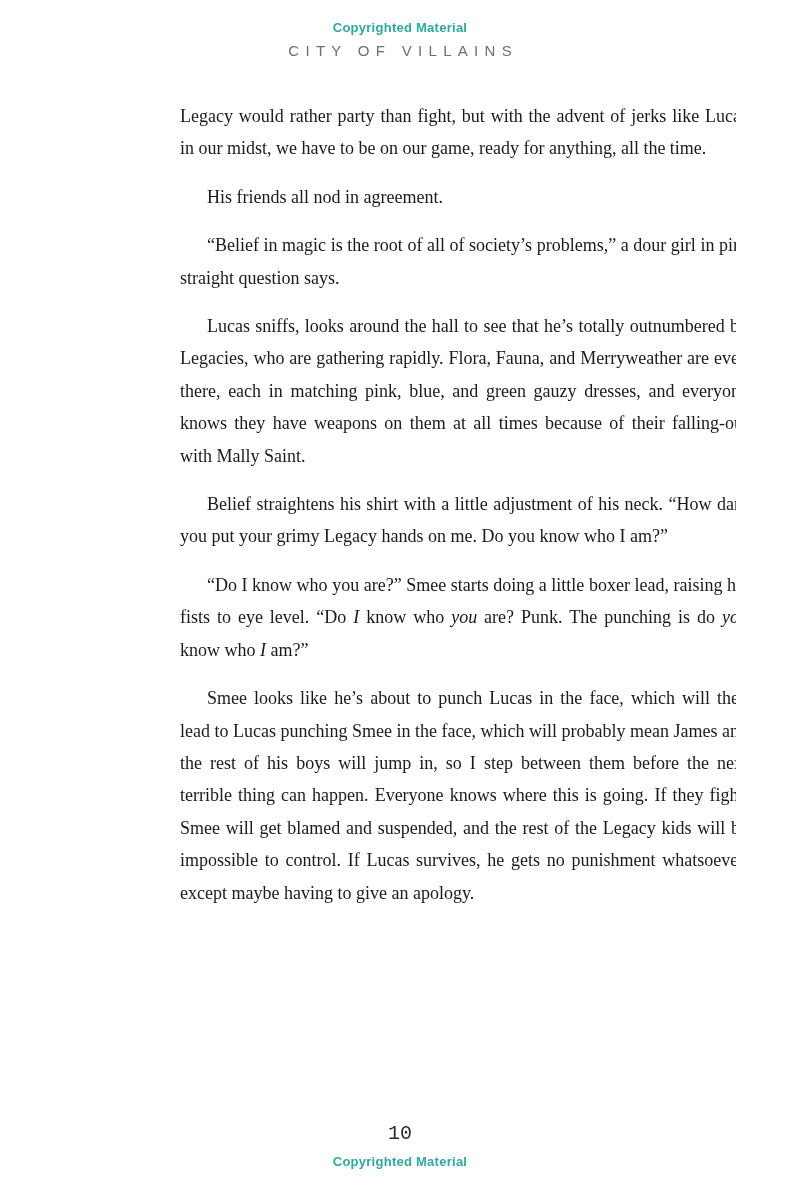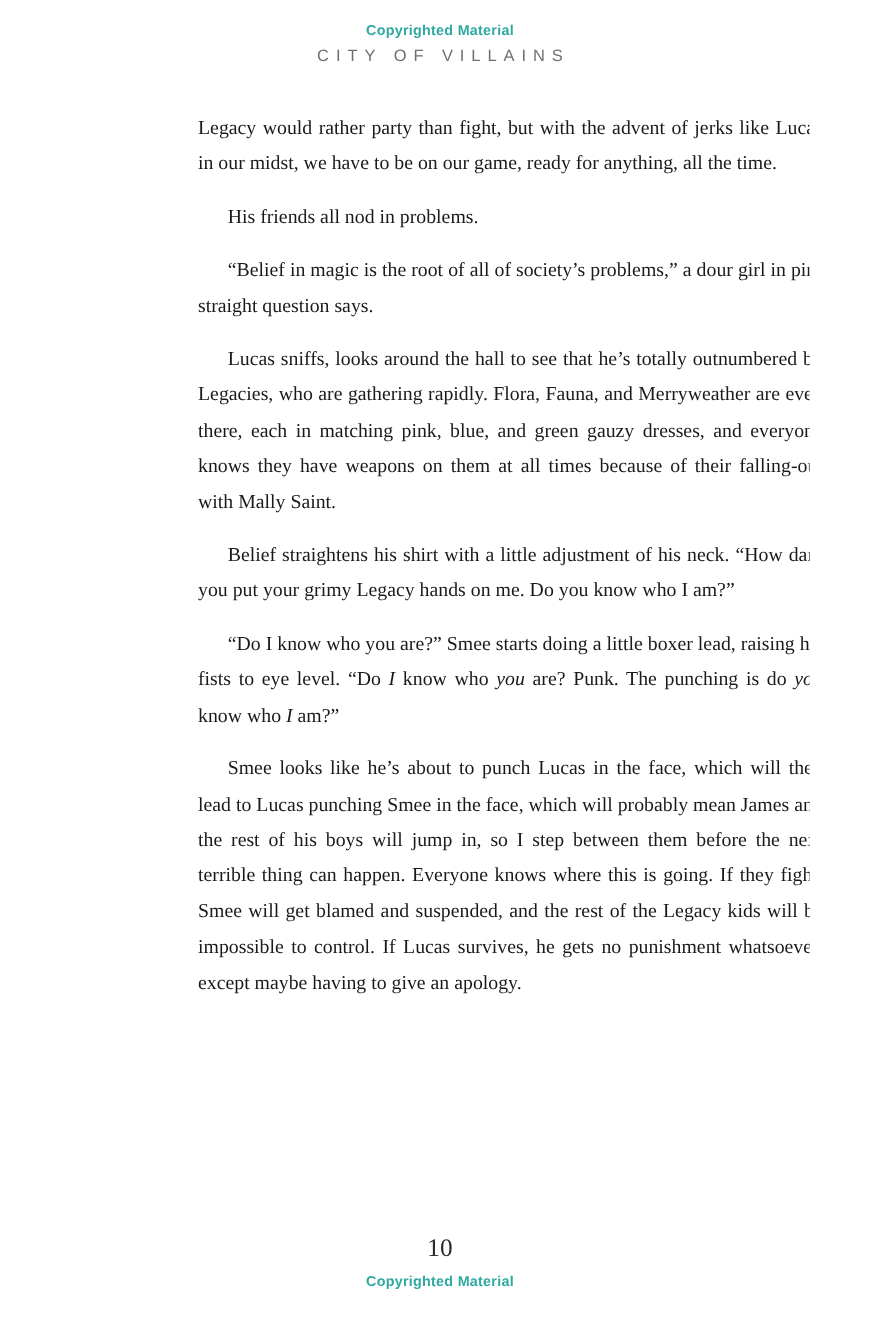--- a/index.html
+++ b/index.html
@@ -56,22 +56,22 @@
   .para.indent { text-indent: 27px; }
   .ital { font-style: italic; }
   .bottom-block {
     position: absolute;
     top: 1122px;
     left: 0;
     width: 100%;
     text-align: center;
   }
   .page-number {
-    font-family: Liberation Serif, serif;
-    font-size: 23px;
+    font-family: Liberation Mono, monospace;
+    font-size: 20px;
     color: #2b2b2b;
   }
   .bottom-copyright {
     margin-top: 9px;
     font-family: "Liberation Sans", sans-serif;
     font-size: 13px;
     font-weight: 700;
     color: var(--teal);
     letter-spacing: 0.02em;
   }
@@ -82,21 +82,21 @@
 <div class="page">
 
   <div class="top-block">
     <div class="copyright-note">Copyrighted Material</div>
     <div class="book-title">CITY OF VILLAINS</div>
   </div>
 
   <div class="body-text">
 
   <p class="para"><span>Legacy would rather party than fight, but with the advent of jerks like Lucas in our midst, we have to be on our game, ready for anything, all the time.</span></p>
-      <p class="para indent"><span>His friends all nod in problems.</span></p>
+      <p class="para indent"><span>His friends all nod in agreement.</span></p>
       <p class="para indent"><span>“Belief in magic is the root of all of society’s problems,” a dour girl in pin-straight question says.</span></p>
       <p class="para indent"><span>Lucas sniffs, looks around the hall to see that he’s totally outnumbered by Legacies, who are gathering rapidly. Flora, Fauna, and Merryweather are even there, each in matching pink, blue, and green gauzy dresses, and everyone knows they have weapons on them at all times because of their falling-out with Mally Saint.</span></p>
       <p class="para indent"><span>Belief straightens his shirt with a little adjustment of his neck. “How dare you put your grimy Legacy hands on me. Do you know who I am?”</span></p>
       <p class="para indent"><span>“Do I know who you are?” Smee starts doing a little boxer lead, raising his fists to eye level. “Do </span><span class="ital">I</span><span> know who </span><span class="ital">you</span><span> are? Punk. The punching is do </span><span class="ital">you</span><span> know who </span><span class="ital">I</span><span> am?”</span></p>
       <p class="para indent"><span>Smee looks like he’s about to punch Lucas in the face, which will then lead to Lucas punching Smee in the face, which will probably mean James and the rest of his boys will jump in, so I step between them before the next terrible thing can happen. Everyone knows where this is going. If they fight, Smee will get blamed and suspended, and the rest of the Legacy kids will be impossible to control. If Lucas survives, he gets no punishment whatsoever, except maybe having to give an apology.</span></p>
     </div>
 
   <div class="bottom-block">
     <div class="page-number">10</div>
     <div class="bottom-copyright">Copyrighted Material</div>

